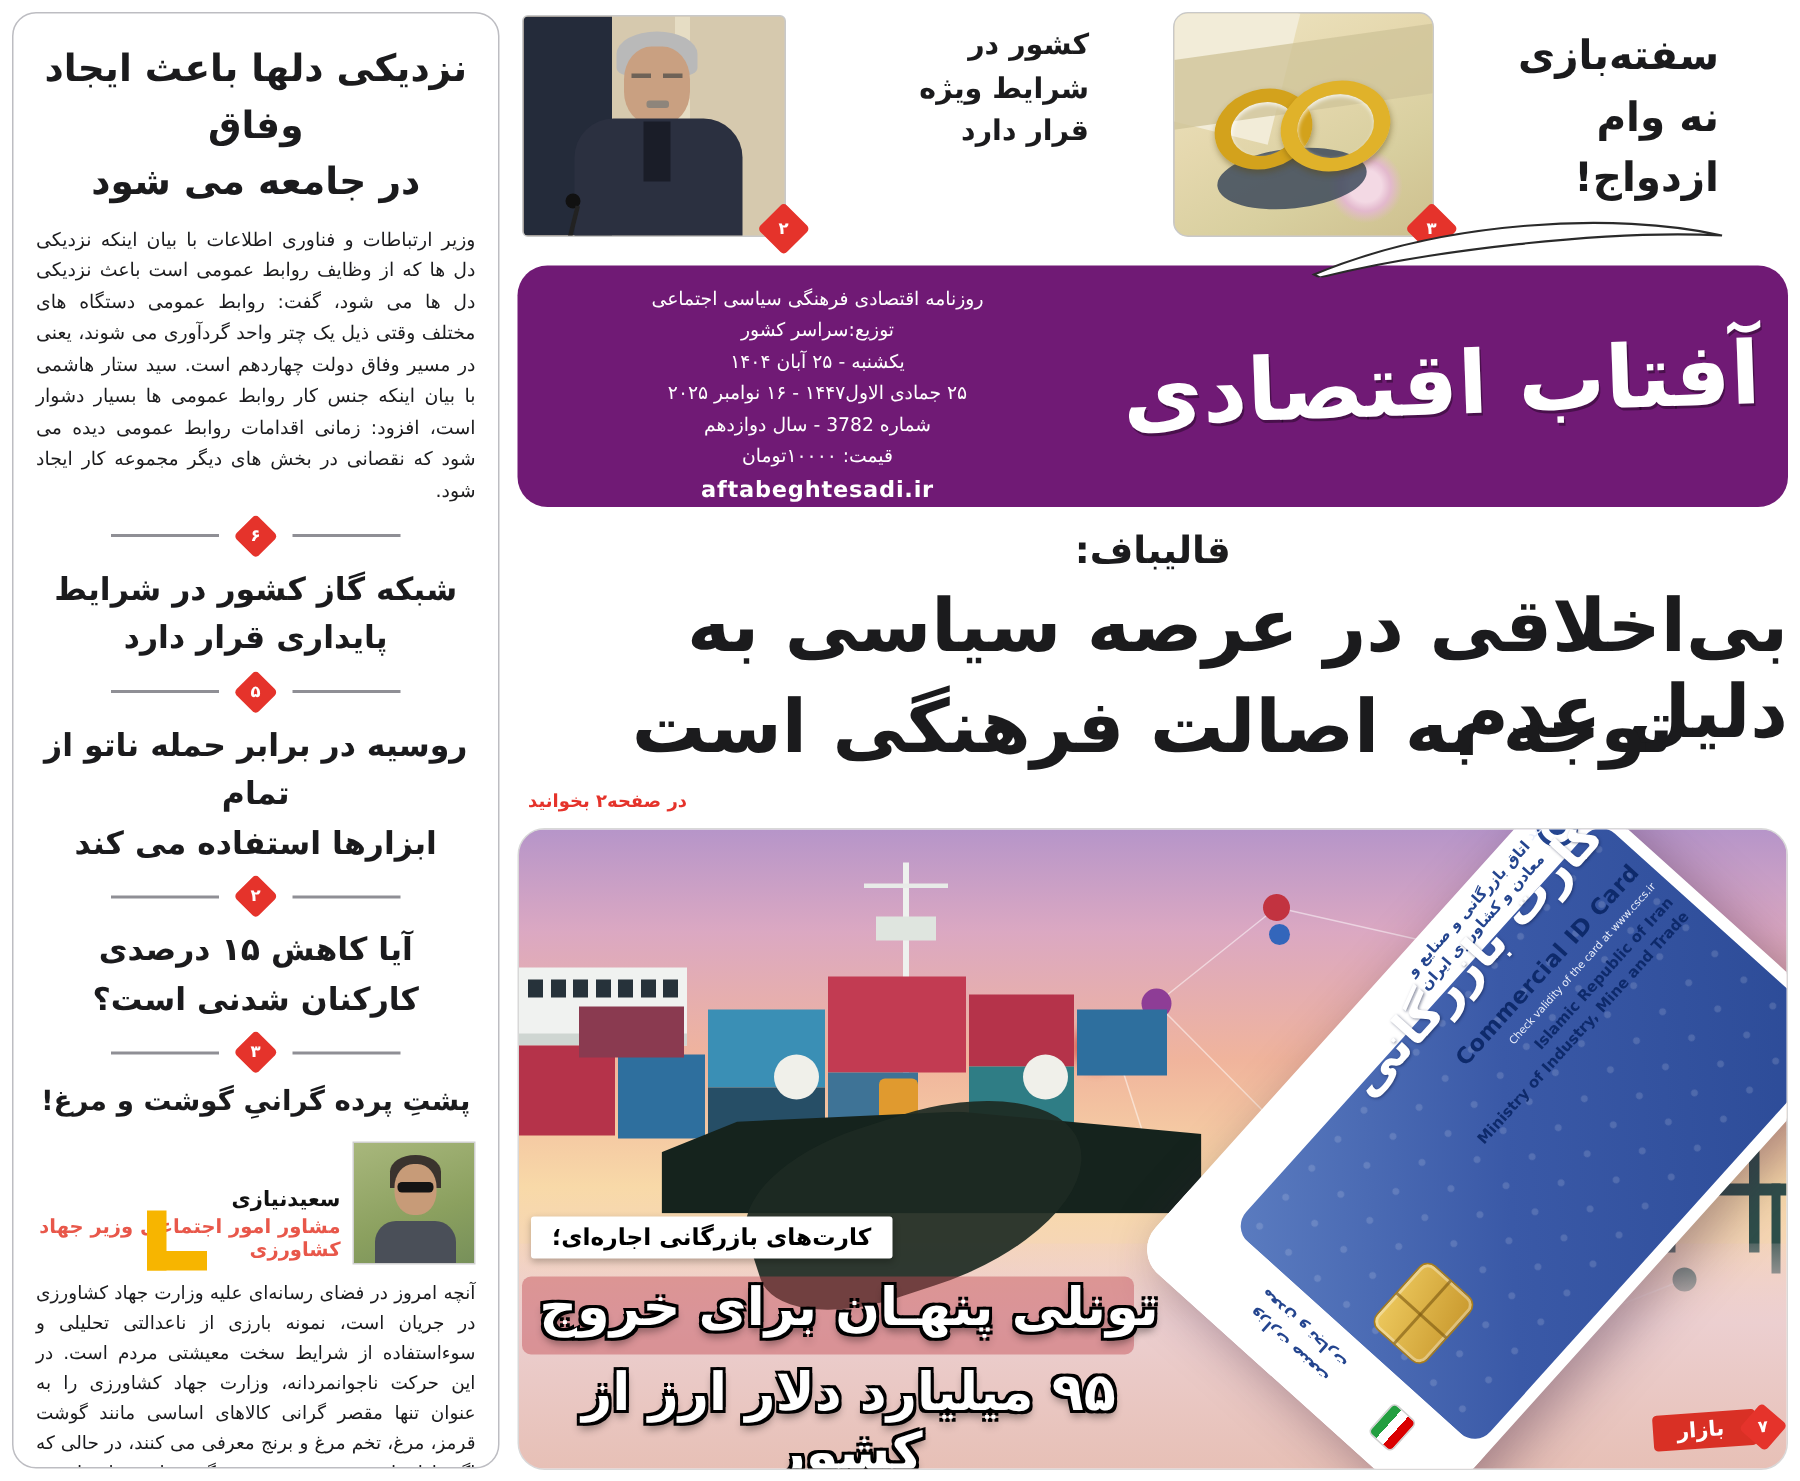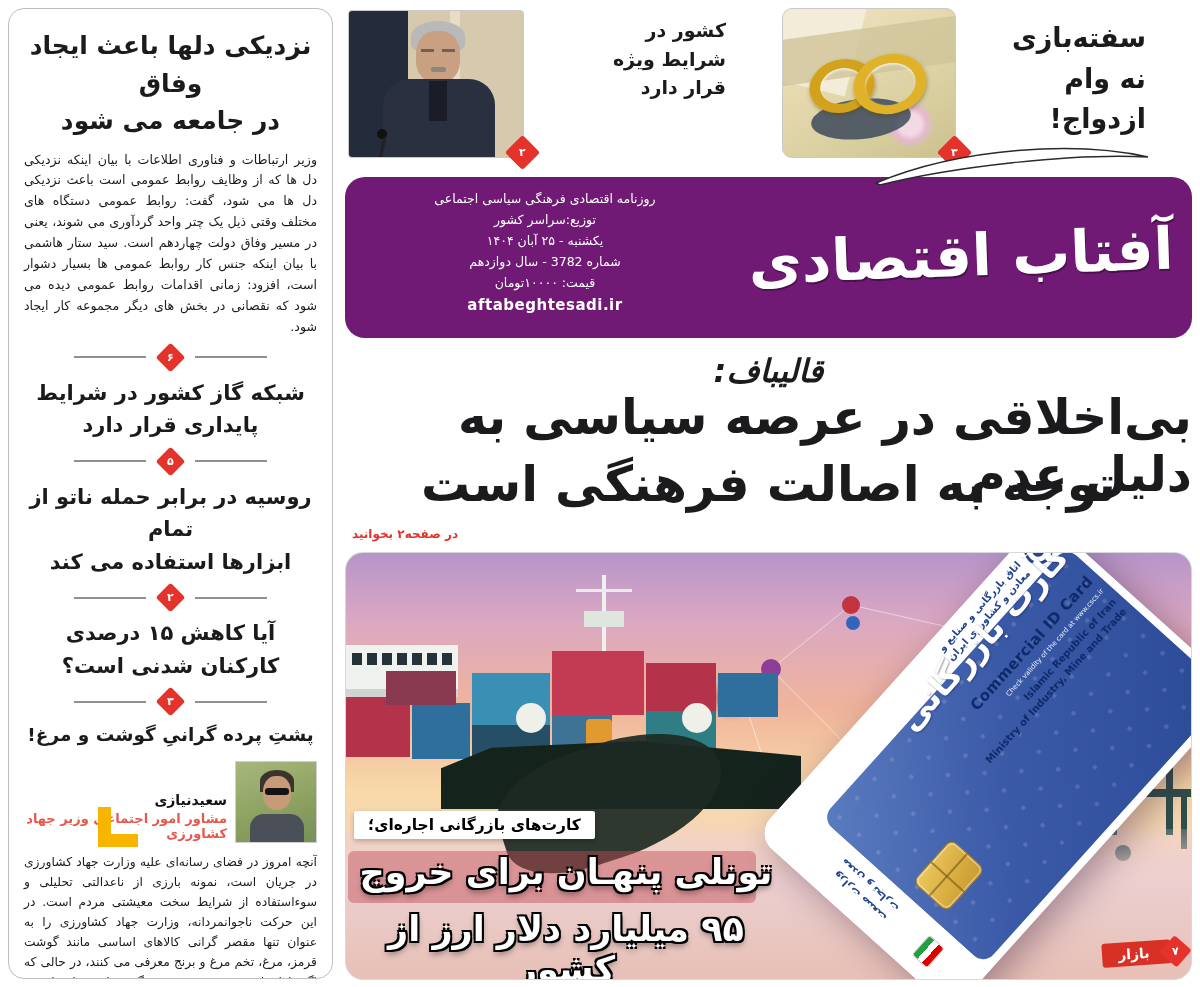--- a/index.html
+++ b/index.html
@@ -76,21 +76,21 @@
   .mast-info { position:absolute; left:14px; top:11px; width:372px; text-align:center; color:#fff; font-size:12.5px; line-height:1.68; }
   .mast-info .site { font-size:15px; font-weight:bold; letter-spacing:.5px; direction:ltr; }
   .mast-title {
     position:absolute; right:6px; top:-6px; width:450px; height:170px;
     display:flex; align-items:center; justify-content:center;
     color:#fff; font-size:58px; font-weight:bold; white-space:nowrap;
     transform:rotate(-2deg); text-shadow:1px 2px 0 rgba(0,0,0,.35);
   }
 
   
-  .lead-kicker { position:absolute; left:345px; top:352px; width:847px; text-align:center; font-size:32px; font-weight:bold;font-style:italic; }
+  .lead-kicker { position:absolute; left:345px; top:352px; width:847px; text-align:center; font-size:25px; font-weight:bold; }
   .lead-l1 { position:absolute; left:345px; top:389px; width:847px; text-align:right; font-size:49px; font-weight:bold; letter-spacing:-1px; }
   .lead-l2 { position:absolute; left:345px; top:456px; width:847px; text-align:center; font-size:49px; font-weight:bold; letter-spacing:-1px; }
   .read-more { position:absolute; left:352px; top:527px; font-size:12px; font-weight:bold; color:#e5332b; }
 
   
   .main-image {
     position:absolute; left:345px; top:552px; width:847px; height:428px;
     border-radius:18px; overflow:hidden; border:1px solid #d8d8d8;
     background:linear-gradient(180deg,#b695c9 0%,#dba8c2 16%,#f0b49c 36%,#f8d9a8 56%,#f3d3c3 74%,#eecdd2 100%);
   }
@@ -269,20 +269,21 @@
   </div>
 
   <header class="masthead">
     <svg class="swoosh" style="right:40px;top:-34px;width:280px;height:42px;" viewBox="0 0 280 42">
       <path d="M4,40 C90,4 205,-2 276,14 C200,10 80,24 8,42 Z" fill="#ffffff" stroke="#2a2a2a" stroke-width="1.4"></path>
     </svg>
     <div class="mast-info">
       <div>روزنامه اقتصادی فرهنگی سیاسی اجتماعی</div>
       <div>توزیع:سراسر کشور</div>
       <div>یکشنبه - ۲۵ آبان ۱۴۰۴</div>
+      <div>۲۵ جمادی الاول۱۴۴۷ - ۱۶ نوامبر ۲۰۲۵</div>
       <div>شماره 3782 - سال دوازدهم</div>
       <div>قیمت: ۱۰۰۰۰تومان</div>
       <div class="site">aftabeghtesadi.ir</div>
     </div>
     <div class="mast-title">آفتاب اقتصادی</div>
   </header>
 
   <div class="lead-kicker">قالیباف:</div>
   <div class="lead-l1">بی‌اخلاقی در عرصه سیاسی به دلیل عدم</div>
   <div class="lead-l2">توجه به اصالت فرهنگی است</div>

